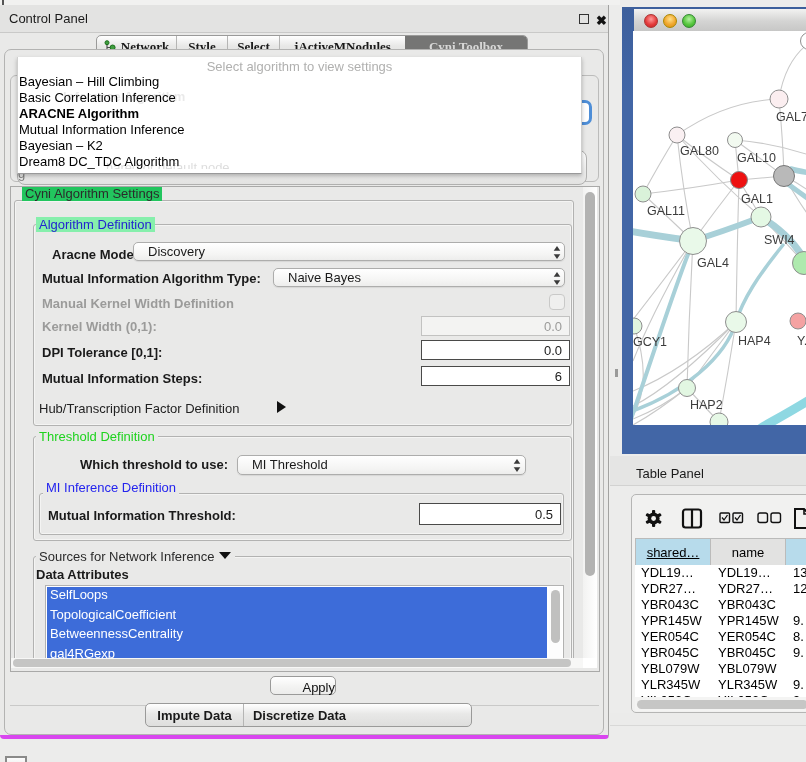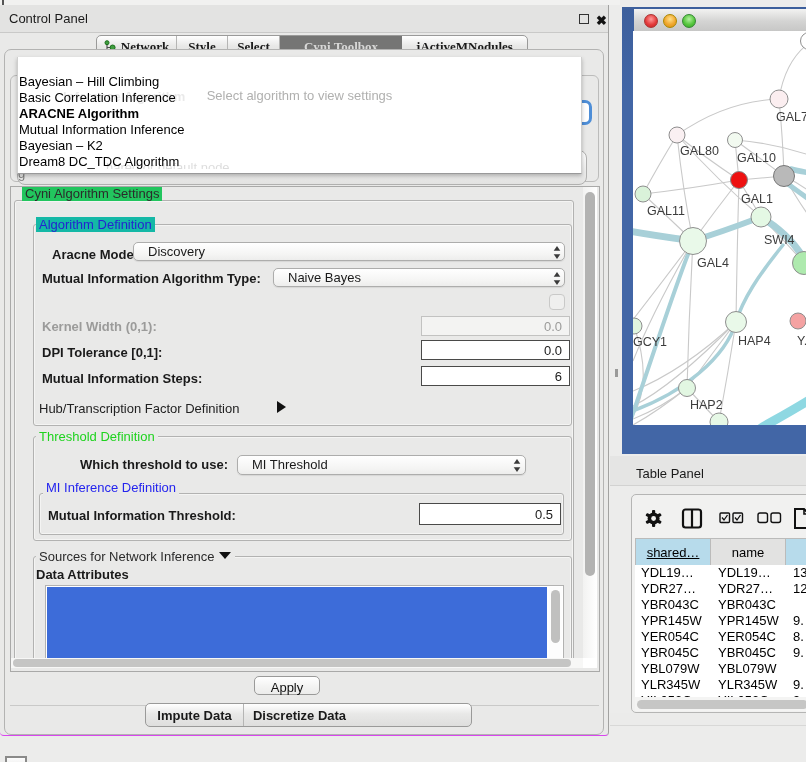--- a/index.html
+++ b/index.html
@@ -7,75 +7,76 @@
   .abs{position:absolute;}
   .b13{font-size:13px;font-weight:bold;color:#1a1a1a;}
   .r13{font-size:13px;color:#1a1a1a;}
   .combo{background:linear-gradient(#ffffff,#f4f4f3 70%,#ededec);border:1px solid #adadac;border-radius:5px;box-shadow:0 1px 1px rgba(0,0,0,0.08);}
 </style>
 </head>
 <body>
 
 <div class="abs" style="left:0;top:0;width:620px;height:5px;background:#f1f1f0;"></div>
 
-<div class="abs" id="cpwin" style="left:0;top:5px;width:608px;height:730px;background:#e9e9e8;border-right:1px solid #a2a2a1;border-bottom:1px solid #d946ef;border-bottom-right-radius:4px;border-bottom-left-radius:4px;">
+<div class="abs" id="cpwin" style="left:0;top:5px;width:608px;height:730px;background:#e9e9e8;border-right:1px solid #a2a2a1;border-bottom:4px solid #d946ef;border-bottom-right-radius:4px;border-bottom-left-radius:4px;">
 
   <div class="abs" style="left:0;top:0;width:608px;height:27px;background:#e3e3e2;border-bottom:1px solid #c9c9c8;"></div>
   <div class="abs r13" style="left:9px;top:6px;">Control Panel</div>
 
   <div class="abs" style="left:579px;top:9px;width:8px;height:8px;border:1.5px solid #333;"></div>
   <div class="abs" style="left:596px;top:8px;font-size:13px;font-weight:bold;color:#111;">✖</div>
 
   <div class="abs" style="left:96px;top:30px;width:430px;height:22px;border:1px solid #9a9a99;border-radius:5px;background:linear-gradient(#ffffff,#e8e8e7 45%,#dededd);display:flex;overflow:hidden;font-family:Liberation Serif, serif;">
     <div style="flex:0 0 79px;display:flex;align-items:center;justify-content:center;border-right:1px solid #b5b5b4;" class="b13">
       <svg width="12" height="14" viewBox="0 0 12 14" style="margin-right:5px;">
         <path d="M3,4 L3,12 L6.5,12 M3,7.5 L7,7.5" stroke="#4a4a4a" stroke-width="1.1" fill="none"></path>
         <circle cx="3" cy="2.7" r="2" fill="#3f9e3f" stroke="#1c6e1c"></circle>
         <circle cx="8.6" cy="7.5" r="2.5" fill="#3f9e3f" stroke="#1c6e1c"></circle>
         <circle cx="8" cy="12" r="2" fill="#3f9e3f" stroke="#1c6e1c"></circle>
       </svg>Network</div>
     <div style="flex:0 0 50px;display:flex;align-items:center;justify-content:center;border-right:1px solid #b5b5b4;" class="b13">Style</div>
     <div style="flex:0 0 51px;display:flex;align-items:center;justify-content:center;border-right:1px solid #b5b5b4;" class="b13">Select</div>
+    <div style="flex:1;display:flex;align-items:center;justify-content:center;" class="b13">jActiveMNodules</div>
     <div style="flex:0 0 122px;display:flex;align-items:center;justify-content:center;background:#757574;color:#d8d8d7;" class="b13">Cyni Toolbox</div>
-    <div style="flex:1;display:flex;align-items:center;justify-content:center;" class="b13">jActiveMNodules</div>
   </div>
 
   <div class="abs" style="left:4px;top:44px;width:598px;height:684px;border:1px solid #b3b3b2;border-radius:7px;background:#e9e9e8;"></div>
 
   <div class="abs" style="left:10px;top:70px;width:587px;height:105px;border:1px solid #bcbcbb;border-radius:6px;"></div>
   <div class="abs" style="left:478px;top:95px;width:108px;height:19px;border:3px solid #4e8ed7;border-radius:7px;background:#fff;"></div>
   <div class="abs" style="left:17px;top:145px;width:568px;height:33px;border:1px solid #b0b0af;border-radius:8px;background:linear-gradient(#ffffff,#e2e2e1);"></div>
   <div class="abs" style="left:18px;top:161px;font-size:13px;color:rgba(20,20,20,0.5);">g</div>
 
   <div class="abs" style="left:10px;top:181px;width:588px;height:484px;border:1px solid #a9a9a8;background:#e9e9e8;"></div>
 
   <div class="abs" id="viewport" style="left:11px;top:182px;width:572px;height:471px;background:#e9e9e8;overflow:hidden;">
 
     <div class="abs" style="left:3px;top:13px;width:558px;height:475px;border:1px solid #b2b2b1;border-radius:3px;box-shadow:inset 0 0 0 1px #f4f4f3;"></div>
     <div class="abs r13" style="left:11px;top:-1px;background:#22c55e;padding:0 3px;color:#2b2b2b;">Cyni Algorithm Settings</div>
 
     <div class="abs" style="left:22px;top:37px;width:537px;height:200px;border:1px solid #b2b2b1;border-radius:3px;box-shadow:inset 0 0 0 1px #f4f4f3;"></div>
-    <div class="abs r13" style="left:25px;top:30px;background:#14b8a6;padding:0 3px;color:#2424cf;text-align:center;">Algorithm Definition</div>
+    <div class="abs r13" style="left:25px;top:30px;background:#86efac;padding:0 3px;color:#2424cf;text-align:center;">Algorithm Definition</div>
 
     <div class="abs b13" style="left:41px;top:60px;">Aracne Mode:</div>
     <div class="abs combo" style="left:122px;top:55px;width:430px;height:17px;"></div>
     <div class="abs r13" style="left:137px;top:57px;">Discovery</div>
     <svg class="abs" style="left:542px;top:59px;" width="8" height="13">
         <polygon points="4,0 7.3,4.8 0.7,4.8" fill="#3a3a3a"></polygon>
         <polygon points="4,13 7.3,8.2 0.7,8.2" fill="#3a3a3a"></polygon>
       </svg>
 
     <div class="abs b13" style="left:31px;top:84px;">Mutual Information Algorithm Type:</div>
     <div class="abs combo" style="left:262px;top:81px;width:290px;height:17px;"></div>
     <div class="abs r13" style="left:277px;top:83px;">Naive Bayes</div>
     <svg class="abs" style="left:542px;top:85px;" width="8" height="13">
         <polygon points="4,0 7.3,4.8 0.7,4.8" fill="#3a3a3a"></polygon>
         <polygon points="4,13 7.3,8.2 0.7,8.2" fill="#3a3a3a"></polygon>
       </svg>
 
+    <div class="abs b13" style="left:31px;top:109px;color:#9b9b9a;">Manual Kernel Width Definition</div>
     <div class="abs" style="left:538px;top:107px;width:14px;height:14px;border:1px solid #c9c9c8;border-radius:4px;background:#efefee;"></div>
 
     <div class="abs b13" style="left:31px;top:132px;color:#9b9b9a;">Kernel Width (0,1):</div>
     <div class="abs" style="left:410px;top:129px;width:147px;height:18px;background:#f3f3f2;border:1px solid #c2c2c1;"></div>
     <div class="abs r13" style="left:410px;top:132px;width:141px;text-align:right;color:#9b9b9a;">0.0</div>
 
     <div class="abs b13" style="left:31px;top:158px;">DPI Tolerance [0,1]:</div>
     <div class="abs" style="left:410px;top:153px;width:147px;height:18px;background:#fff;border:1px solid #4a4a49;"></div>
     <div class="abs r13" style="left:410px;top:156px;width:141px;text-align:right;">0.0</div>
 
@@ -106,44 +107,45 @@
     <div class="abs r13" style="left:408px;top:320px;width:134px;text-align:right;">0.5</div>
 
     <div class="abs" style="left:22px;top:369px;width:537px;height:140px;border:1px solid #b2b2b1;border-radius:3px;box-shadow:inset 0 0 0 1px #f4f4f3;"></div>
     <div class="abs r13" style="left:25px;top:361px;background:#e9e9e8;padding:0 3px;color:#2b2b2b;">Sources for Network Inference <span style="display:inline-block;vertical-align:1px;"><svg width="14" height="10">
             <polygon points="1,2 13,2 7,9" fill="#111"></polygon>
           </svg></span></div>
     <div class="abs b13" style="left:25px;top:380px;">Data Attributes</div>
 
     <div class="abs" style="left:34px;top:398px;width:517px;height:92px;background:#ffffff;border:1px solid #b2b2b1;"></div>
     <div class="abs" style="left:36px;top:400px;width:500px;height:90px;background:#3d6cd9;"></div>
+    <div class="abs" style="left:39px;top:398px;color:#fff;font-size:13px;line-height:19.6px;">SelfLoops<br>TopologicalCoefficient<br>BetweennessCentrality<br>gal4RGexp</div>
 
     <div class="abs" style="left:538px;top:400px;width:13px;height:90px;background:#fdfdfd;"></div>
     <div class="abs" style="left:539.5px;top:403px;width:9px;height:53px;background:#c0c0bf;border-radius:5px;"></div>
   </div>
 
   <div class="abs" style="left:583px;top:182px;width:14px;height:471px;background:linear-gradient(to right,#f2f2f1,#ffffff);"></div>
   <div class="abs" style="left:585px;top:187px;width:10px;height:384px;background:#b3b3b2;border-radius:6px;"></div>
 
   <div class="abs" style="left:11px;top:653px;width:572px;height:10px;background:#f7f7f6;"></div>
   <div class="abs" style="left:13px;top:654px;width:558px;height:8px;background:#c5c5c4;border-radius:4px;"></div>
   <div class="abs" style="left:583px;top:653px;width:14px;height:10px;background:#fff;"></div>
 
   <div class="abs" style="left:10px;top:700px;width:589px;height:1px;background:#c9c9c8;"></div>
 
-  <div class="abs" style="left:254px;top:671px;width:64px;height:17px;border:1px solid #9a9a99;border-radius:5px;background:linear-gradient(#ffffff,#f2f2f1 60%,#ececeb);text-align:center;"><span style="font-size:13px;color:#111;position:relative;top:1px;">Apply</span></div>
+  <div class="abs" style="left:270px;top:671px;width:64px;height:17px;border:1px solid #9a9a99;border-radius:5px;background:linear-gradient(#ffffff,#f2f2f1 60%,#ececeb);text-align:right;"><span style="font-size:13px;color:#111;position:relative;top:1px;">Apply</span></div>
 
   <div class="abs" style="left:145px;top:698px;width:325px;height:22px;border:1px solid #9a9a99;border-radius:5px;background:linear-gradient(#ffffff,#e8e8e7 45%,#dededd);display:flex;overflow:hidden;">
     <div style="flex:0 0 97px;display:flex;align-items:center;justify-content:center;border-right:1px solid #b5b5b4;" class="b13">Impute Data</div>
     <div style="flex:0 0 111px;display:flex;align-items:center;justify-content:center;" class="b13">Discretize Data</div>
   </div>
 </div>
 
 <div class="abs" id="dropdown" style="left:17px;top:57px;width:563px;height:116px;background:#ffffff;border:1px solid #cfcfce;border-top:none;border-bottom:1px solid #99999a;box-shadow:0 2px 4px rgba(0,0,0,0.25);overflow:hidden;">
-  <div class="abs" style="left:0;top:2px;width:100%;text-align:center;color:#b0b0af;font-size:13px;margin-top:29px;">Select algorithm to view settings</div>
+  <div class="abs" style="left:0;top:2px;width:100%;text-align:center;color:#b0b0af;font-size:13px;">Select algorithm to view settings</div>
   <div class="abs" style="left:1px;top:17px;font-size:13px;color:#000;line-height:16px;">Bayesian – Hill Climbing<br>Basic Correlation Inference<br><b>ARACNE Algorithm</b><br>Mutual Information Inference<br>Bayesian – K2<br>Dream8 DC_TDC Algorithm</div>
   <div class="abs" style="left:45px;top:32px;font-size:13px;font-weight:bold;color:rgba(40,40,40,0.10);">Inference Algorithm</div>
   <div class="abs" style="left:88px;top:103px;font-size:13px;color:rgba(40,40,40,0.16);overflow:hidden;height:9px;">hared or default node</div>
 </div>
 
 <div class="abs" style="left:615px;top:369px;width:3px;height:8px;background:#9a9a99;"></div>
 
 <div class="abs" style="left:5px;top:756px;width:18px;height:10px;border:2px solid #8a8a89;background:linear-gradient(#fdfdfd,#e8e8e7);"></div>
 
 <div class="abs" style="left:2px;top:0;width:2px;height:5px;background:#555;"></div>

